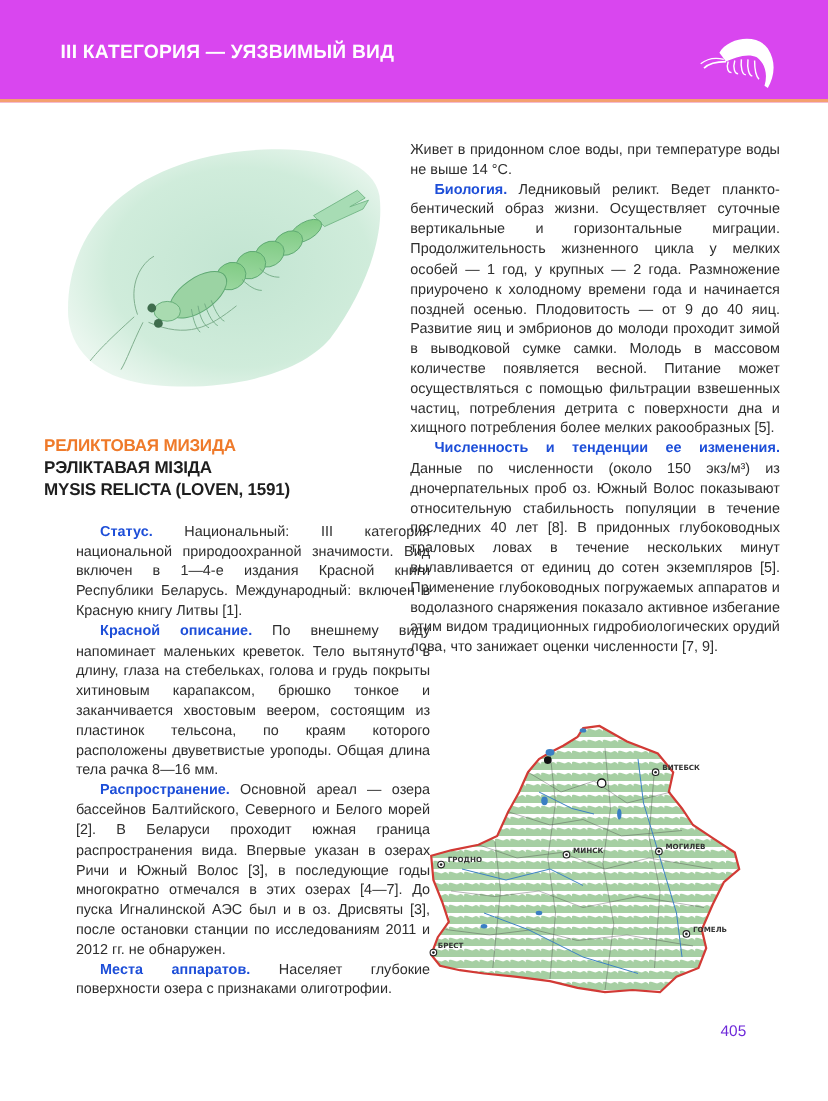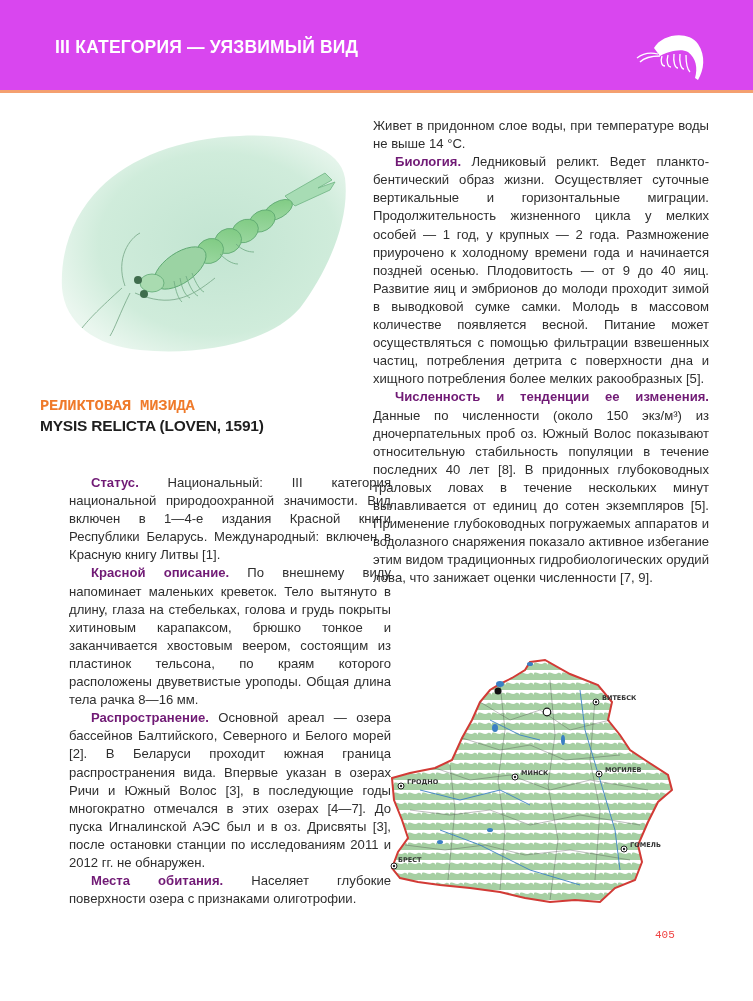--- a/index.html
+++ b/index.html
@@ -15,46 +15,46 @@
     position: absolute; left: 55px; top: 37px;
     font-family: "Liberation Sans", sans-serif; font-weight: bold;
     font-size: 17.5px; color: #ffffff; letter-spacing: 0.2px;
   }
   .banner-icon { position: absolute; left: 632px; top: 26px; width: 78px; height: 58px; }
 
   .illustration { position: absolute; left: 40px; top: 118px; width: 320px; height: 245px; }
 
   .species-head { position: absolute; left: 40px; top: 396px; width: 330px; }
   .species-ru {
-    font-family: Liberation Mono, monospace; font-weight: bold;
+    font-family: Liberation Sans, sans-serif; font-weight: bold;
     font-size: 15.5px; color: #ef7a2a; line-height: 20px; letter-spacing: -0.2px;
   }
   .species-by, .species-lat {
     font-family: "Liberation Sans", sans-serif; font-weight: bold;
     font-size: 15.5px; color: #1e1e1e; line-height: 20px; letter-spacing: -0.2px;
   }
 
   .col {
     position: absolute;
     font-family: "Liberation Sans", sans-serif;
     font-size: 13.1px; line-height: 18.1px; color: #2e2e2e;
     text-align: justify; hyphens: manual;
   }
   .col-left { left: 40px; top: 474px; width: 322px; margin-left: 29px; }
-  .col-right { left: 373px; top: 117px; width: 336px; }
+  .col-right { left: 373px; top: 127px; width: 336px; }
   .para { text-indent: 22px; }
   .para.noindent { text-indent: 0; }
-  .para b { font-weight: bold; color: #701a75; }
+  .para b { font-weight: bold; color: #1d4ed8; }
 
   .map { position: absolute; left: 380px; top: 640px; width: 300px; height: 280px; }
   .map-label { font-family: "DejaVu Sans", sans-serif; font-size: 6.5px; font-weight: bold; fill: #333; }
 
   .page-number {
     position: absolute; left: 655px; top: 929px;
-    font-family: Liberation Mono, monospace; font-size: 11px; color: #ef4444;
+    font-family: Liberation Sans, sans-serif; font-size: 14px; color: #6d28d9;
   }
 </style>
 </head>
 <body>
 
 <div class="banner">
   <div class="banner-title">III КАТЕГОРИЯ — УЯЗВИМЫЙ ВИД</div>
   <svg class="banner-icon" viewBox="0 0 78 58">
     <path d="M22 22 C30 8, 56 4, 66 18 C74 30, 72 44, 66 54 L63 52 C66 42, 64 32, 56 26 C48 22, 36 26, 28 30 Z" fill="#ffffff"></path>
     <path d="M28 30 C20 30, 12 32, 8 36" stroke="#fff" stroke-width="1.5" fill="none"></path>
@@ -111,35 +111,36 @@
     <path d="M146 158 C150 170, 154 176, 158 178"></path>
     <path d="M152 155 C156 166, 160 172, 164 174"></path>
     <path d="M134 163 C136 174, 138 180, 142 184"></path>
     <path d="M180 136 C186 142, 192 146, 198 146"></path>
     <path d="M196 126 C202 132, 208 134, 214 134"></path>
   </g>
 </svg>
 
 <div class="species-head">
   <div class="species-ru">РЕЛИКТОВАЯ МИЗИДА</div>
+  <div class="species-by">РЭЛІКТАВАЯ МІЗІДА</div>
   <div class="species-lat">MYSIS RELICTA (LOVEN, 1591)</div>
 </div>
 
 <div class="col col-left">
   <p class="para">
     <b>Статус.</b><span> Национальный: III категория национальной природоохранной значимости. Вид включен в 1—4-е издания Красной книги Республики Беларусь. Международный: включен в Красную книгу Литвы [1].</span>
   </p>
   <p class="para">
     <b>Красной описание.</b><span> По внешнему виду напоминает маленьких креветок. Тело вытянуто в длину, глаза на стебельках, голова и грудь покрыты хитиновым карапаксом, брюшко тонкое и заканчивается хвостовым веером, состоящим из пластинок тельсона, по краям которого расположены двуветвистые уроподы. Общая длина тела рачка 8—16 мм.</span>
   </p>
   <p class="para">
     <b>Распространение.</b><span> Основной ареал — озера бассейнов Балтийского, Северного и Белого морей [2]. В Беларуси проходит южная граница распространения вида. Впервые указан в озерах Ричи и Южный Волос [3], в последующие годы многократно отмечался в этих озерах [4—7]. До пуска Игналинской АЭС был и в оз. Дрисвяты [3], после остановки станции по исследованиям 2011 и 2012 гг. не обнаружен.</span>
   </p>
   <p class="para">
-    <b>Места обитания.</b><span> Населяет глубокие поверхности озера с признаками олиготрофии.</span>
+    <b>Места аппаратов.</b><span> Населяет глубокие поверхности озера с признаками олиготрофии.</span>
   </p>
 </div>
 
 <div class="col col-right">
   <p class="para noindent">Живет в придонном слое воды, при температуре воды не выше 14 °С.</p>
   <p class="para">
     <b>Биология.</b><span> Ледниковый реликт. Ведет планкто-бентический образ жизни. Осуществляет суточные вертикальные и горизонтальные миграции. Продолжительность жизненного цикла у мелких особей — 1 год, у крупных — 2 года. Размножение приурочено к холодному времени года и начинается поздней осенью. Плодовитость — от 9 до 40 яиц. Развитие яиц и эмбрионов до молоди проходит зимой в выводковой сумке самки. Молодь в массовом количестве появляется весной. Питание может осуществляться с помощью фильтрации взвешенных частиц, потребления детрита с поверхности дна и хищного потребления более мелких ракообразных [5].</span>
   </p>
   <p class="para">
     <b>Численность и тенденции ее изменения.</b><span> Данные по численности (около 150 экз/м³) из дночерпательных проб оз. Южный Волос показывают относительную стабильность популяции в течение последних 40 лет [8]. В придонных глубоководных траловых ловах в течение нескольких минут вылавливается от единиц до сотен экземпляров [5]. Применение глубоководных погружаемых аппаратов и водолазного снаряжения показало активное избегание этим видом традиционных гидробиологических орудий лова, что занижает оценки численности [7, 9].</span>

